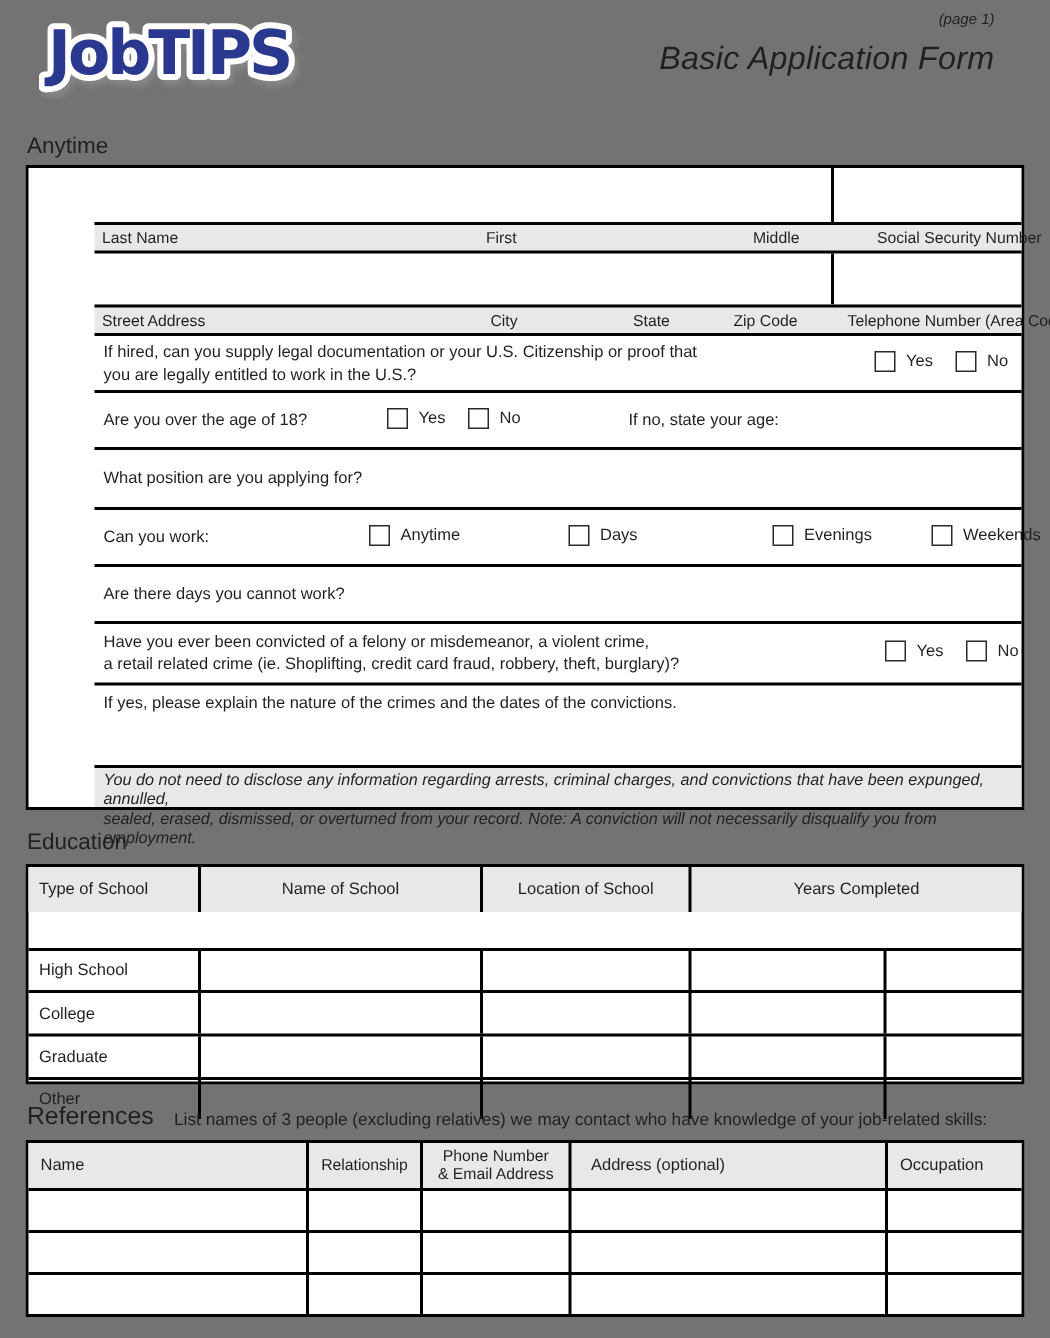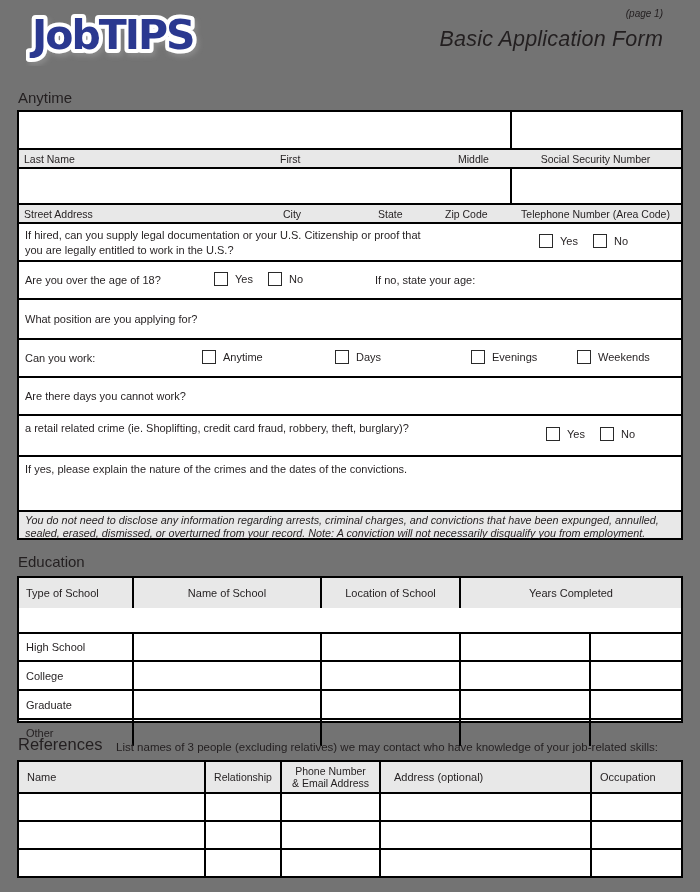--- a/index.html
+++ b/index.html
@@ -55,21 +55,21 @@
         </filter>
       </defs>
       <text x="6" y="47" font-family="DejaVu Sans, sans-serif" font-size="41" font-weight="bold" letter-spacing="-2" stroke="#ffffff" stroke-width="8" stroke-linejoin="round" paint-order="stroke" fill="#2b3990" filter="url(#logoShadow)">JobTIPS</text>
     </svg>
   </div>
   <div class="page-label">(page 1)</div>
   <div class="form-title">Basic Application Form</div>
 
   <div class="section-heading" style="top:89px;">Anytime</div>
 
-  <div class="tbl" style="top:110px;height:430px;">
+  <div class="tbl" style="top:110px;height:430px;padding-left:44px;">
 
     <div class="prow first blank-split" style="height:36px;">
       <div class="bs-left"></div>
       <div class="bs-right"></div>
     </div>
 
     <div class="prow labelbar" style="height:19px;">
       <span class="lbl" style="left:5px;">Last Name</span>
       <span class="lbl" style="left:261px;">First</span>
       <span class="lbl" style="left:439px;">Middle</span>
@@ -141,20 +141,21 @@
         <span>Weekends</span>
       </div>
     </div>
 
     <div class="prow" style="height:38px;">
       <div class="qtext" style="top:11px;">Are there days you cannot work?</div>
     </div>
 
     <div class="prow" style="height:41px;">
       <div class="qtext" style="top:5px;">
+        <span style="display:block;">Have you ever been convicted of a felony or misdemeanor, a violent crime,</span>
         <span style="display:block;">a retail related crime (ie. Shoplifting, credit card fraud, robbery, theft, burglary)?</span>
       </div>
       <div class="cbi" style="left:527px;top:11px;">
         <span class="cb"></span>
         <span>Yes</span>
       </div>
       <div class="cbi" style="left:581px;top:11px;">
         <span class="cb"></span>
         <span>No</span>
       </div>

